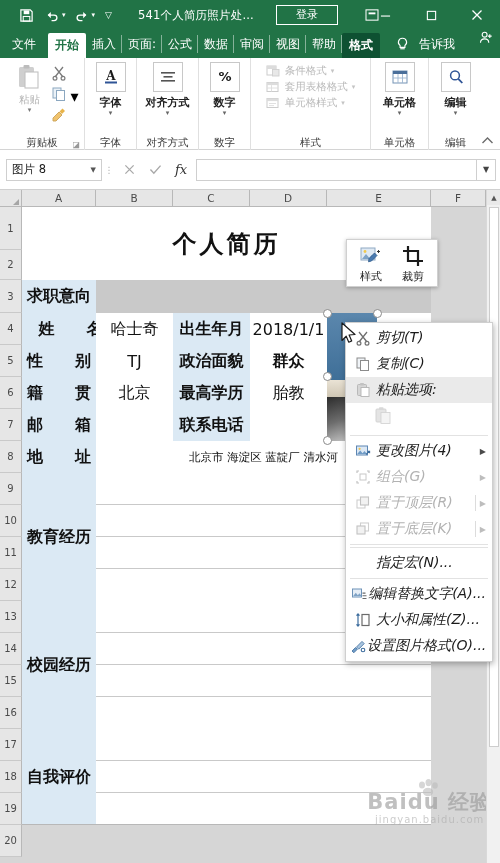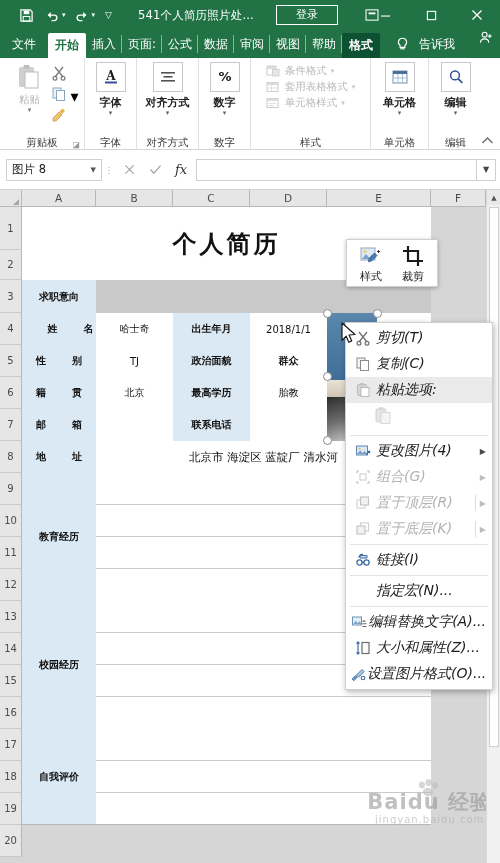--- a/index.html
+++ b/index.html
@@ -119,21 +119,21 @@
   .corner { width:22px; height:17px; background:#e6e6e6; border-right:1px solid #b8b8b8; border-bottom:1px solid #b8b8b8; position:relative;}
   .corner::after{ content:""; position:absolute; right:2px; bottom:1px; width:0;height:0;
      border-left:6px solid transparent; border-bottom:6px solid #a6a6a6;}
   .colcell { height:17px; background:#e6e6e6; border-right:1px solid #b8b8b8; border-bottom:1px solid #b8b8b8;
              display:flex; align-items:center; justify-content:center; font-size:10.5px; color:#4a4a4a; }
   .rowheads { position:absolute; left:0; top:17px; width:22px; }
   .rowcell { width:22px; background:#e6e6e6; border-right:1px solid #b8b8b8; border-bottom:1px solid #c9c9c9;
              display:flex; align-items:center; justify-content:center; font-size:10px; color:#4a4a4a; }
   .cells { position:absolute; left:22px; top:17px; }
   .cell { position:absolute; display:flex; align-items:center; justify-content:center;
-          font-size:10px; color:#111; overflow:hidden; white-space:nowrap; }
+          font-size:16px; color:#111; overflow:hidden; white-space:nowrap; }
   .cell.blue { background:#dbe9f4; font-weight:bold; font-family:"DejaVu Sans","Liberation Sans",sans-serif; }
   .cell.white { background:#ffffff; }
   .cell.gray { background:#c9c9c9; }
   .cell.title { background:#ffffff; font-size:24px; font-family:"DejaVu Serif","Liberation Serif",serif; font-weight:bold; letter-spacing:3px; }
   .cell.spread { letter-spacing:8px; text-indent:8px;}
   .gridline-h { position:absolute; background:#c9c9c9; height:1px; }
 
   
   .picture { position:absolute; overflow:hidden; }
   .pic-sky { position:absolute; left:0; top:0; right:0; height:52%;
@@ -713,32 +713,20 @@
             <rect x="2" y="5" width="8" height="8" fill="#f2f2f2" stroke="#c2c2c2" stroke-width="1.1"></rect>
           </svg>
       </span>
       <span class="mtxt">置于底层(K)</span>
       <span class="arrsep"></span>
       <span class="arrow">▶</span>
     </div>
 
     <div class="msep"></div>
 
-    <div class="mi">
-      <span class="mic">
-        <svg width="17" height="16" viewBox="0 0 17 16">
-            <path d="M4 5.5a3 3 0 0 1 3-3h1" fill="none" stroke="#3d6d9e" stroke-width="1.3"></path>
-            <circle cx="4.5" cy="10.5" r="2.6" fill="none" stroke="#3d6d9e" stroke-width="1.3"></circle>
-            <circle cx="11.5" cy="10.5" r="2.6" fill="none" stroke="#3d6d9e" stroke-width="1.3"></circle>
-            <path d="M7 10.5h2" stroke="#3d6d9e" stroke-width="1.3"></path>
-            <path d="M5 3.5h7v2.5H5z" fill="#c9d8e8" stroke="#3d6d9e" stroke-width="1"></path>
-          </svg>
-      </span>
-      <span class="mtxt">链接(I)</span>
-    </div>
 
     <div class="msep"></div>
 
     <div class="mi">
       <span class="mic"></span>
       <span class="mtxt">指定宏(N)...</span>
     </div>
 
     <div class="msep"></div>
 

